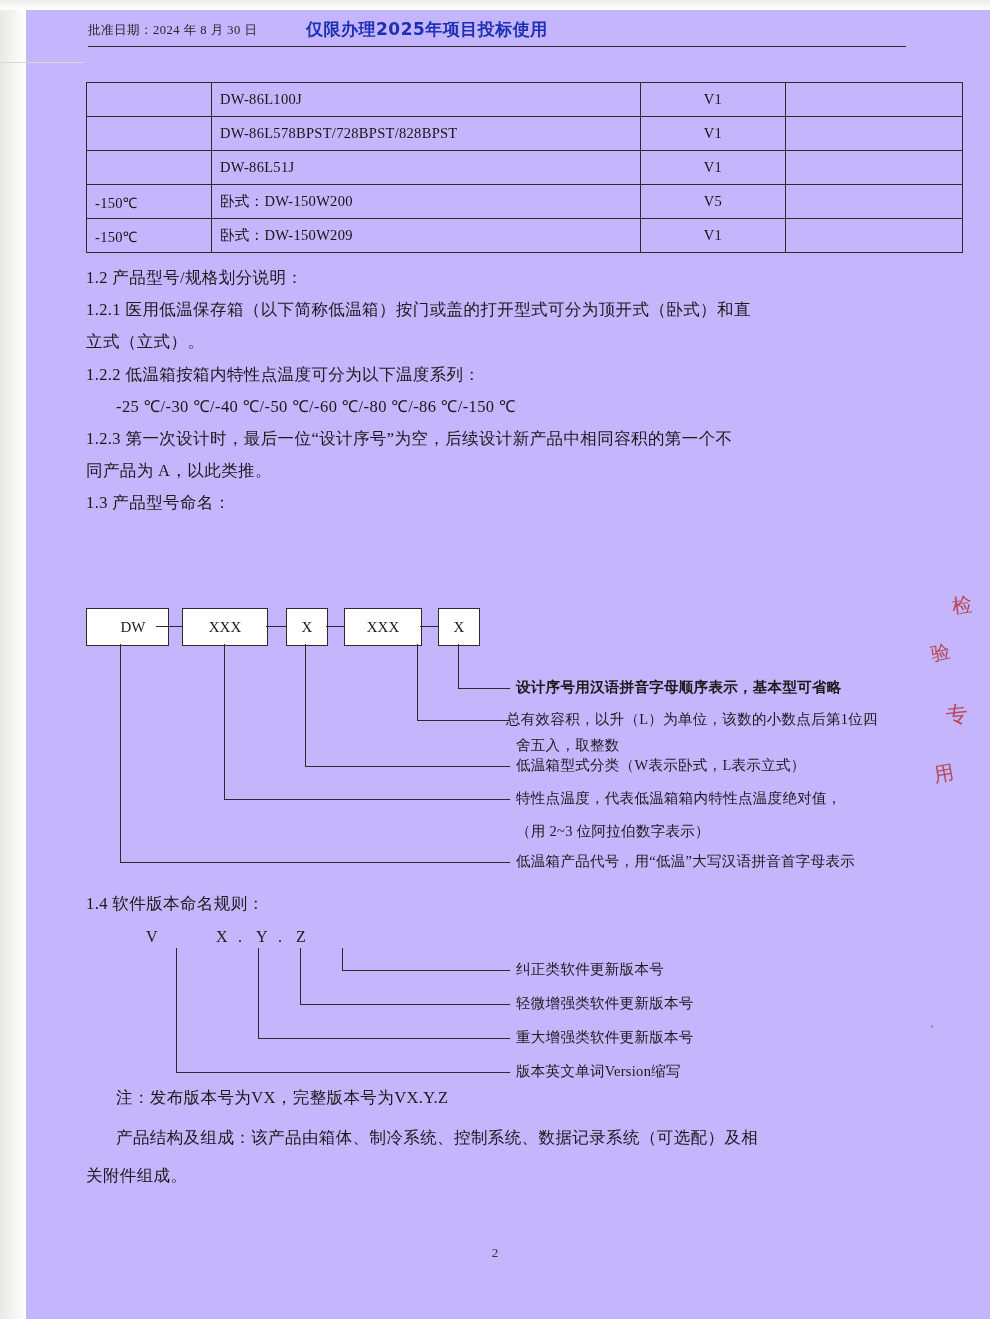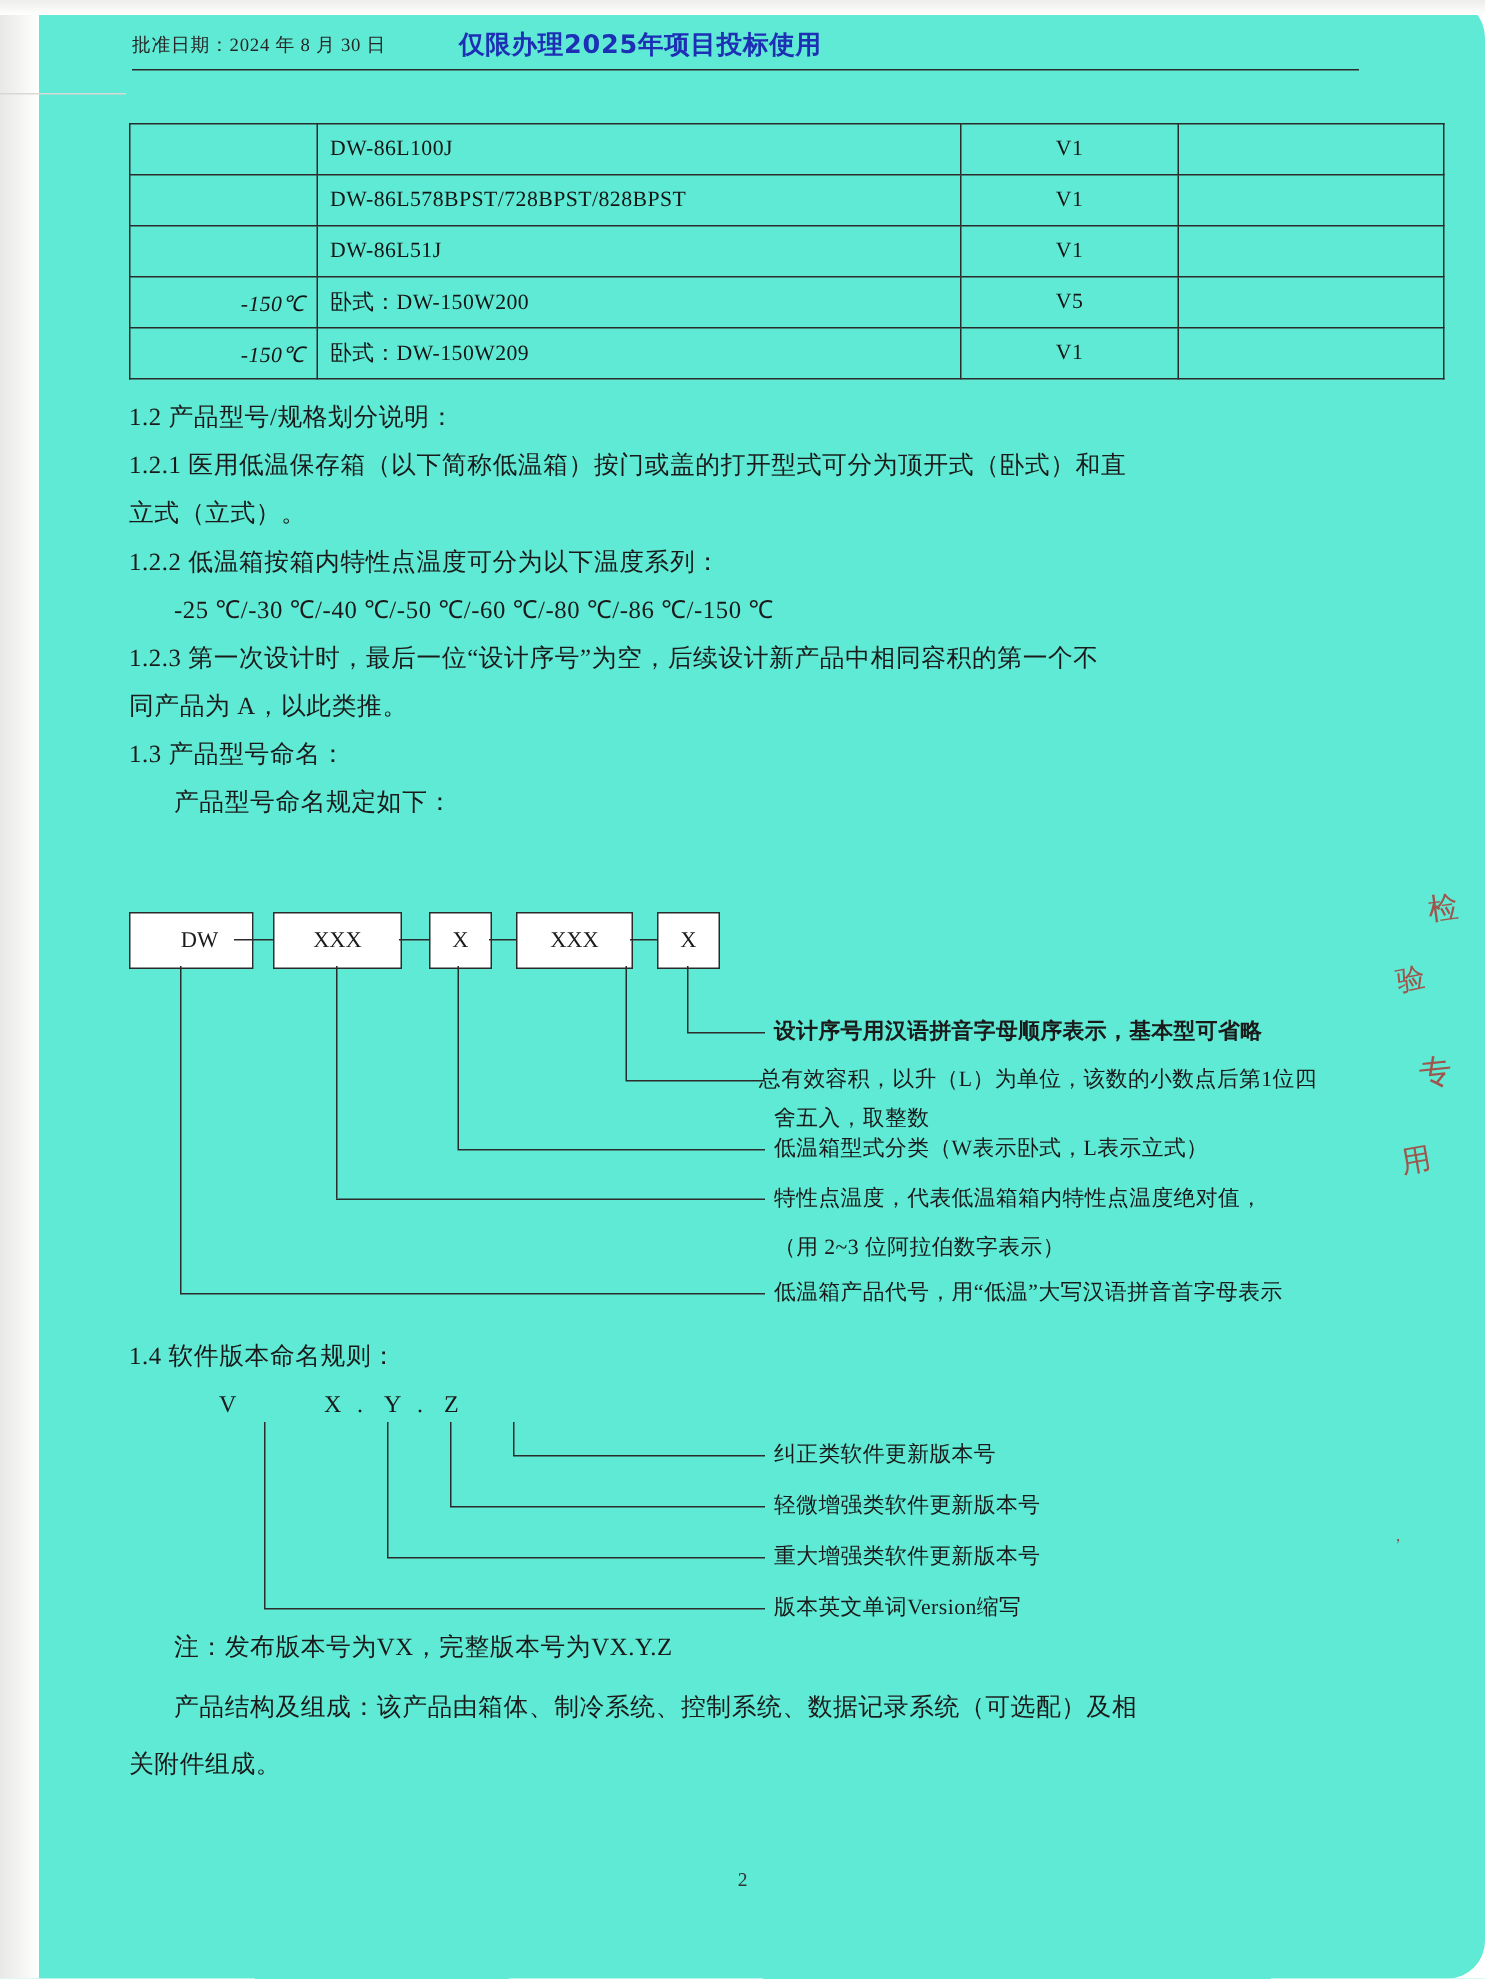--- a/index.html
+++ b/index.html
@@ -11,22 +11,21 @@
     width: 990px;
     height: 1319px;
     position: relative;
     font-family: "Liberation Serif", serif;
     color: #1a1a1a;
     overflow: hidden;
   }
   .page {
     position: absolute;
     inset: 0;
-    background: #5eead4;
-    border-radius: 25px;
+    background: #c4b5fd;
   }
   
   .header {
     position: absolute;
     top: 18px;
     left: 88px;
     width: 818px;
     height: 30px;
   }
   .header .approve {
@@ -72,21 +71,21 @@
   }
   table.model-table td {
     border: 1px solid #2b2b2b;
     height: 33px;
     font-size: 14.5px;
     padding: 0 8px;
     color: #151515;
     font-family: "Liberation Serif", serif;
     letter-spacing: 0.3px;
   }
-  td.c-temp { width: 108px; text-align: right; padding-left: 6px; font-style: italic; }
+  td.c-temp { width: 108px; text-align: left; padding-left: 6px; }
   td.c-model { width: 412px; text-align: left; }
   td.c-ver { width: 128px; text-align: center; }
   td.c-blank { width: 160px; }
   .cell-empty { }
   
   .body {
     position: absolute;
     top: 262px;
     left: 86px;
     width: 820px;
@@ -240,21 +239,20 @@
 
   <div class="body">
     <p class="line">1.2  产品型号/规格划分说明：</p>
     <p class="line">1.2.1   医用低温保存箱（以下简称低温箱）按门或盖的打开型式可分为顶开式（卧式）和直</p>
     <p class="line">立式（立式）。</p>
     <p class="line">1.2.2   低温箱按箱内特性点温度可分为以下温度系列：</p>
     <p class="line ind-30">-25 ℃/-30 ℃/-40 ℃/-50 ℃/-60 ℃/-80 ℃/-86 ℃/-150 ℃</p>
     <p class="line">1.2.3   第一次设计时，最后一位“设计序号”为空，后续设计新产品中相同容积的第一个不</p>
     <p class="line">同产品为 A，以此类推。</p>
     <p class="line">1.3  产品型号命名：</p>
-    <p class="line ind-30">产品型号命名规定如下：</p>
   </div>
 
   <div class="diagram1">
 
     <div class="dbox" style="left:0px; top:8px; width:70px;padding-left:11px;">DW</div>
     <div class="dbox" style="left:96px; top:8px; width:84px;">XXX</div>
     <div class="dbox" style="left:200px; top:8px; width:40px;">X</div>
     <div class="dbox" style="left:258px; top:8px; width:76px;">XXX</div>
     <div class="dbox" style="left:352px; top:8px; width:40px;">X</div>
 

